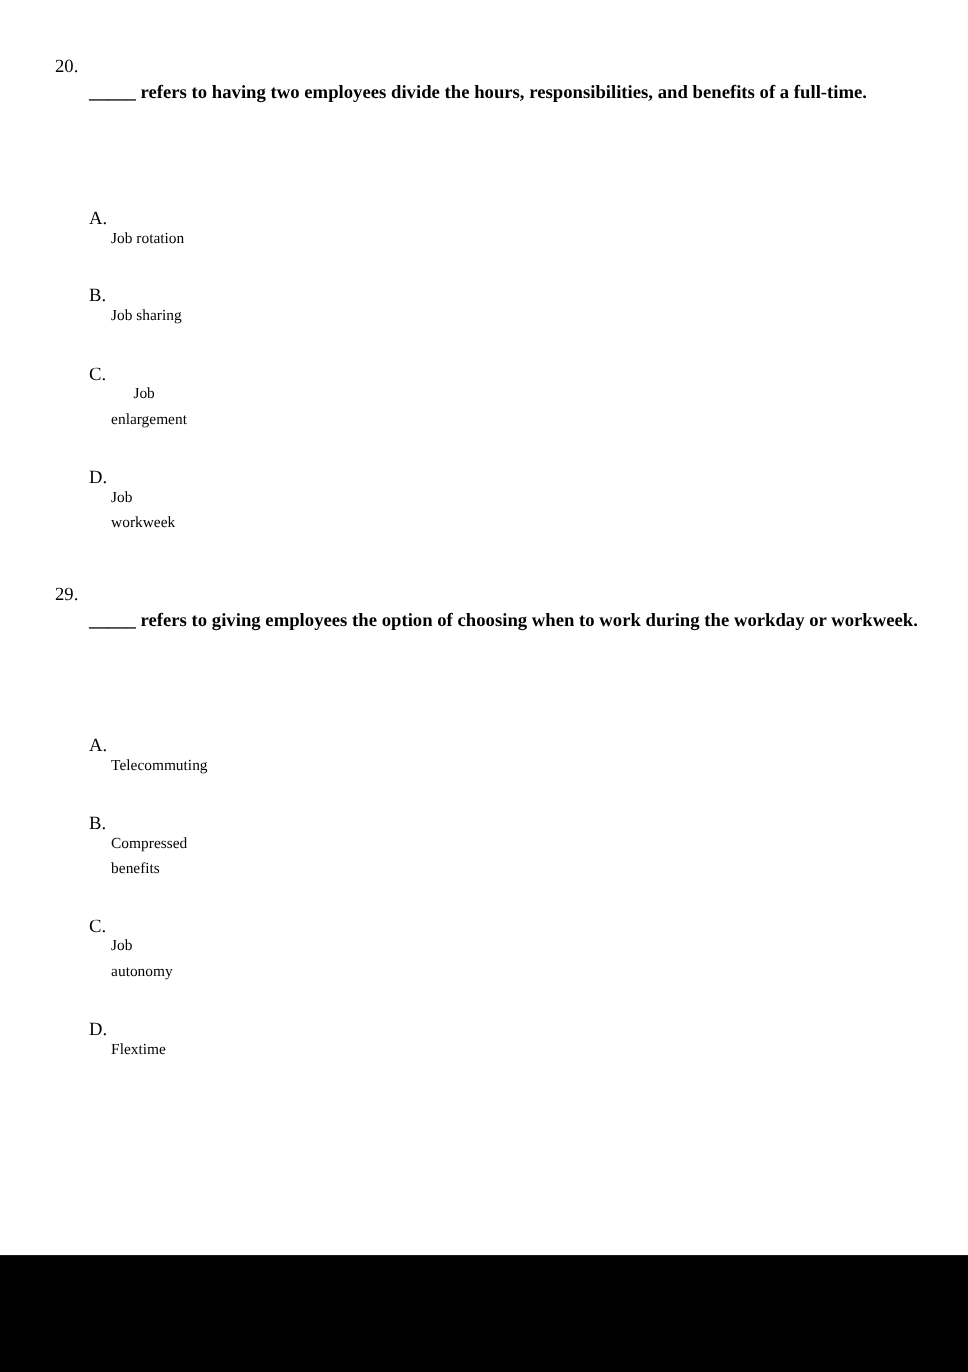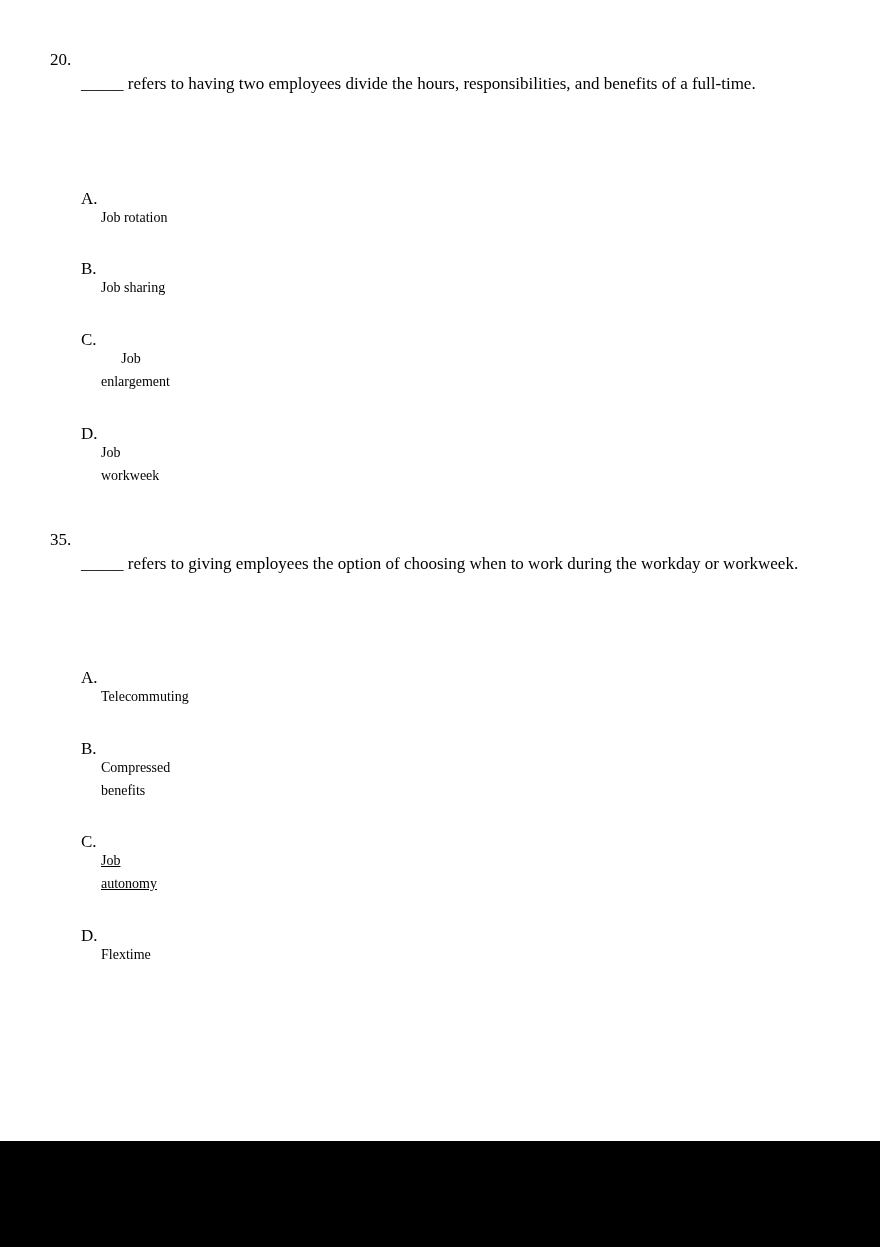--- a/index.html
+++ b/index.html
@@ -42,20 +42,21 @@
     line-height: 20px;
     text-align: center;
   }
   .q-stem {
     position: absolute;
     left: 81px;
     top: 23px;
     font-size: 17px;
     line-height: 22px;
     width: 760px;
+    font-weight: bold;
   }
   .option {
     position: absolute;
     left: 0;
     width: 780px;
   }
   .opt-letter {
     position: absolute;
     left: 81px;
     top: 0;
@@ -95,37 +96,37 @@
     <div class="opt-letter">C.</div>
     <div class="opt-text" style="width:60px;text-align:center;">Job enlargement</div>
   </div>
 
   <div class="option" style="top:424px;">
     <div class="opt-letter">D.</div>
     <div class="opt-text" style="width:60px;">Job workweek</div>
   </div>
 
   <div class="question-block" style="top:530px;">
-    <div class="q-number">35.</div>
+    <div class="q-number">29.</div>
     <div class="q-stem">_____ refers to giving employees the option of choosing when to work during the workday or workweek.</div>
   </div>
 
   <div class="option" style="top:668px;">
     <div class="opt-letter">A.</div>
     <div class="opt-text">Telecommuting</div>
   </div>
 
   <div class="option" style="top:739px;">
     <div class="opt-letter">B.</div>
     <div class="opt-text" style="width:95px;">Compressed benefits</div>
   </div>
 
   <div class="option" style="top:832px;">
     <div class="opt-letter">C.</div>
-    <div class="opt-text" style="width:60px;text-decoration:underline;">Job autonomy</div>
+    <div class="opt-text" style="width:60px;">Job autonomy</div>
   </div>
 
   <div class="option" style="top:926px;">
     <div class="opt-letter">D.</div>
     <div class="opt-text" style="width:55px;">Flextime</div>
   </div>
 
 </div>
 
 <div class="footer-bar"></div>

